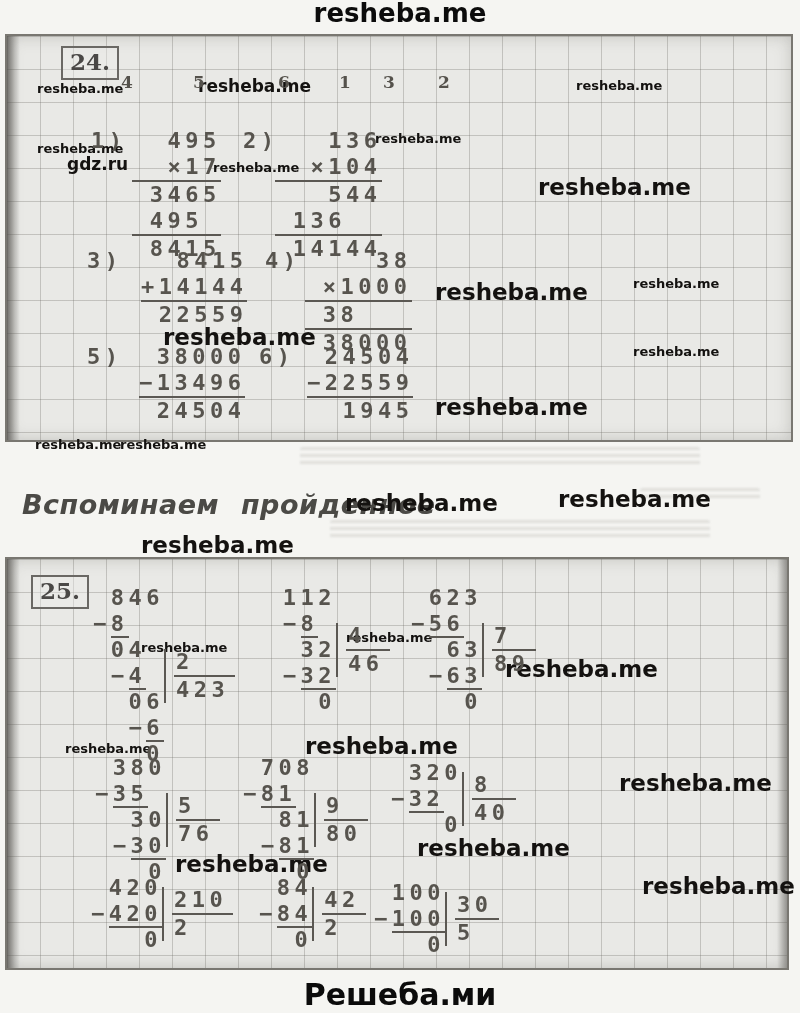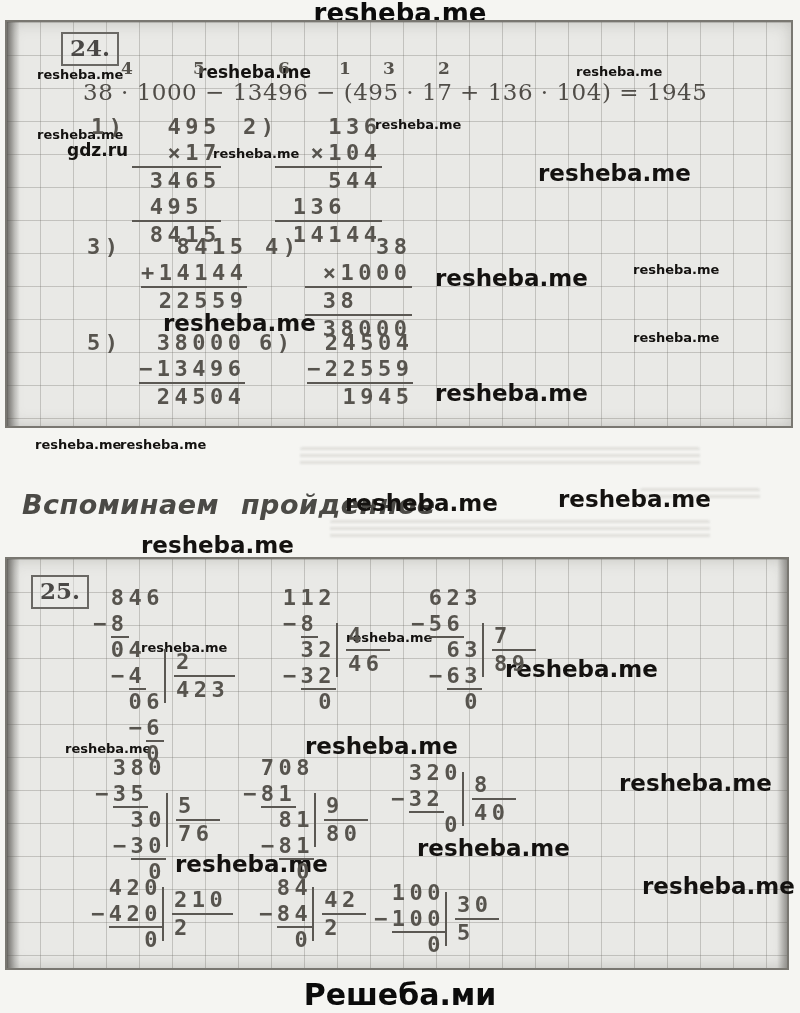--- a/index.html
+++ b/index.html
@@ -9,21 +9,21 @@
   .title{position:absolute;top:-2px;left:0;right:0;text-align:center;
          font-weight:bold;font-size:26px;color:#0c0c0c}
   .footer{position:absolute;top:977px;left:0;right:0;text-align:center;
           font-weight:bold;font-size:30px;color:#0b0b0b}
 
   .gridbox{position:absolute;background-color:#e9e9e6;border:2px solid #797771;
     box-shadow:inset 0 0 16px rgba(90,88,82,.28);
     background-image:
       repeating-linear-gradient(to right, rgba(105,103,97,.30) 0 1px, transparent 1px 33px),
       repeating-linear-gradient(to bottom, rgba(105,103,97,.30) 0 1px, transparent 1px 33px);}
-  #box24{left:5px;top:20px;width:784px;height:404px}
+  #box24{left:5px;top:34px;width:784px;height:404px}
   #box25{left:5px;top:557px;width:780px;height:409px}
   .spineL{position:absolute;left:0;top:0;bottom:0;width:13px;
     background:linear-gradient(90deg,rgba(80,78,74,.75),rgba(80,78,74,.25) 60%,rgba(80,78,74,0))}
   .spineR{position:absolute;right:0;top:0;bottom:0;width:10px;
     background:linear-gradient(270deg,rgba(95,93,89,.55),rgba(95,93,89,0))}
 
   .badge{position:absolute;font-family:"DejaVu Serif",serif;font-weight:bold;
          font-size:23px;color:#4a4846;border:2px solid #6a6864;line-height:28px;
          padding:0 7px 2px;background:rgba(236,236,233,.4)}
 
@@ -69,21 +69,20 @@
   <span class="wm wm-md" style="left:191px;top:40px">resheba.me</span>
   <span class="wm wm-sm" style="left:569px;top:42px">resheba.me</span>
 
   <span class="om" style="left:114px;top:36px">4</span>
   <span class="om" style="left:186px;top:36px">5</span>
   <span class="om" style="left:271px;top:36px">6</span>
   <span class="om" style="left:332px;top:36px">1</span>
   <span class="om" style="left:376px;top:36px">3</span>
   <span class="om" style="left:431px;top:36px">2</span>
 
-  <div class="eq" style="left:76px;top:56px">38 · 1000 − 13496 − (495 · 17 + 136 · 104) = 1945</div>
 
   <span class="wm wm-sm" style="left:30px;top:105px">resheba.me</span>
   <span class="wm wm-md" style="left:60px;top:118px">gdz.ru</span>
   <span class="wm wm-sm" style="left:206px;top:124px">resheba.me</span>
   <span class="wm wm-sm" style="left:368px;top:95px">resheba.me</span>
   <span class="wm wm-lg" style="left:531px;top:138px">resheba.me</span>
   <span class="wm wm-lg" style="left:428px;top:243px">resheba.me</span>
   <span class="wm wm-sm" style="left:626px;top:240px">resheba.me</span>
   <span class="wm wm-lg" style="left:156px;top:288px">resheba.me</span>
   <span class="wm wm-sm" style="left:626px;top:308px">resheba.me</span>

